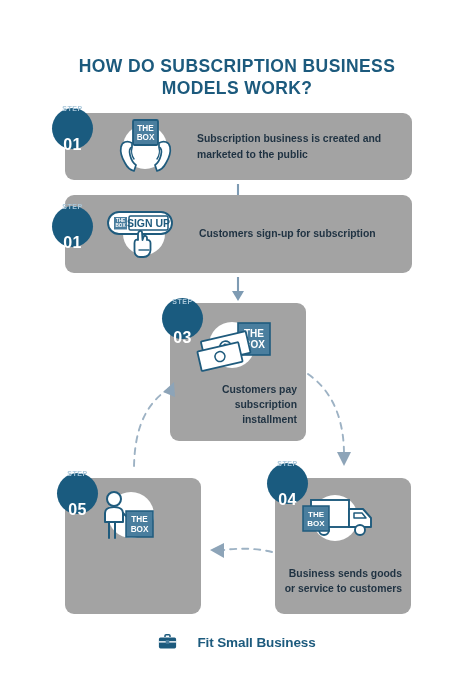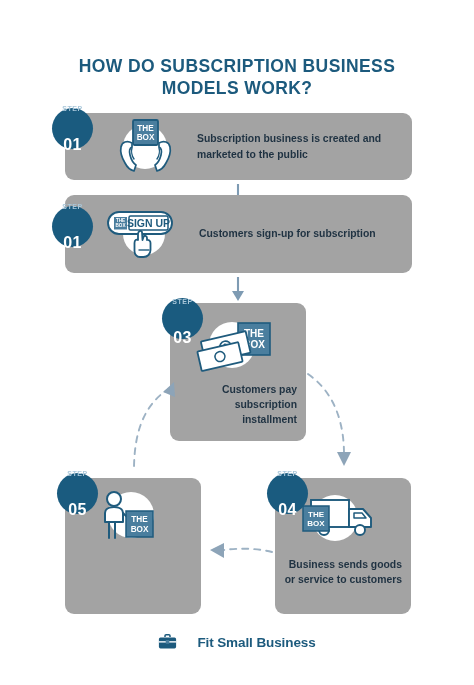--- a/index.html
+++ b/index.html
@@ -245,23 +245,23 @@
         <path d="M61 21 L69 21 L73 26 L61 26 Z" fill="#ffffff" stroke="#1f5b7d" stroke-width="1.5" stroke-linejoin="round"></path>
 
         <circle cx="31" cy="38" r="5" fill="#ffffff" stroke="#1f5b7d" stroke-width="1.9"></circle>
         <circle cx="67" cy="38" r="5" fill="#ffffff" stroke="#1f5b7d" stroke-width="1.9"></circle>
 
         <rect x="10" y="14" width="26" height="25" fill="#4a7e9e" stroke="#1f5b7d" stroke-width="1.5"></rect>
         <text x="23" y="24.5" font-family="Liberation Sans, sans-serif" font-size="8" font-weight="bold" fill="#ffffff" text-anchor="middle">THE</text>
         <text x="23" y="34" font-family="Liberation Sans, sans-serif" font-size="8" font-weight="bold" fill="#ffffff" text-anchor="middle">BOX</text>
       </svg>
     </div>
-    <div class="card-text center" style="margin-top:11px; width:118px;">Business sends goods or service to customers</div>
-  </div>
-  <div class="badge" style="left:267px; top:473px;">
+    <div class="card-text center" style="margin-top:20px; width:118px;">Business sends goods or service to customers</div>
+  </div>
+  <div class="badge" style="left:267px; top:463px;">
     <span class="s-word">STEP</span>
     <span class="s-num">04</span>
   </div>
 
   <svg class="arrow-svg" style="left:204px; top:541px;" width="72" height="20" viewBox="0 0 72 20">
     <path d="M68 11 C52 7 34 7 20 9" fill="none" stroke="#9db2c4" stroke-width="1.9" stroke-dasharray="6 6" stroke-linecap="round"></path>
     <polygon points="20,2 20,17 6,9" fill="#8da4b8"></polygon>
   </svg>
 
   <div class="card box" style="left:65px; top:478px; width:136px; height:136px;">

